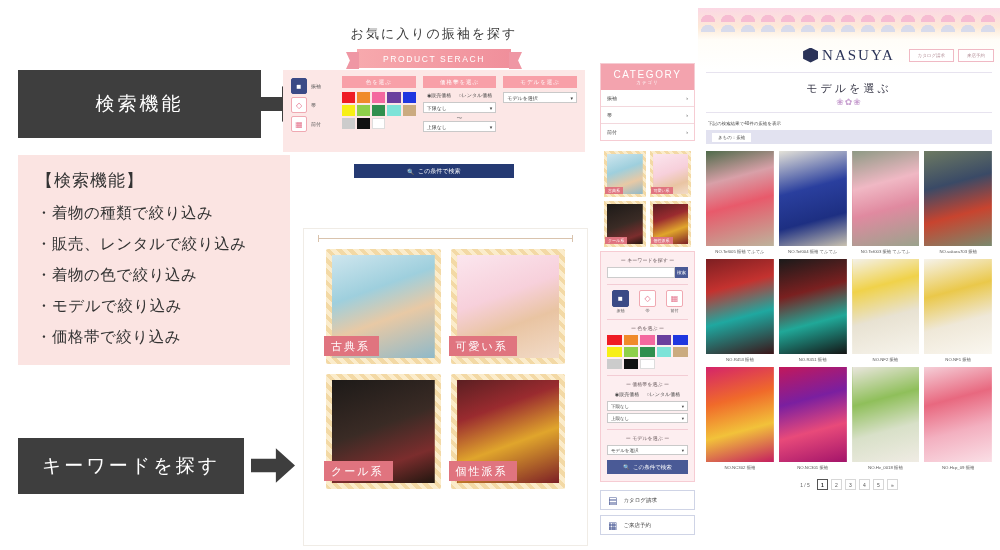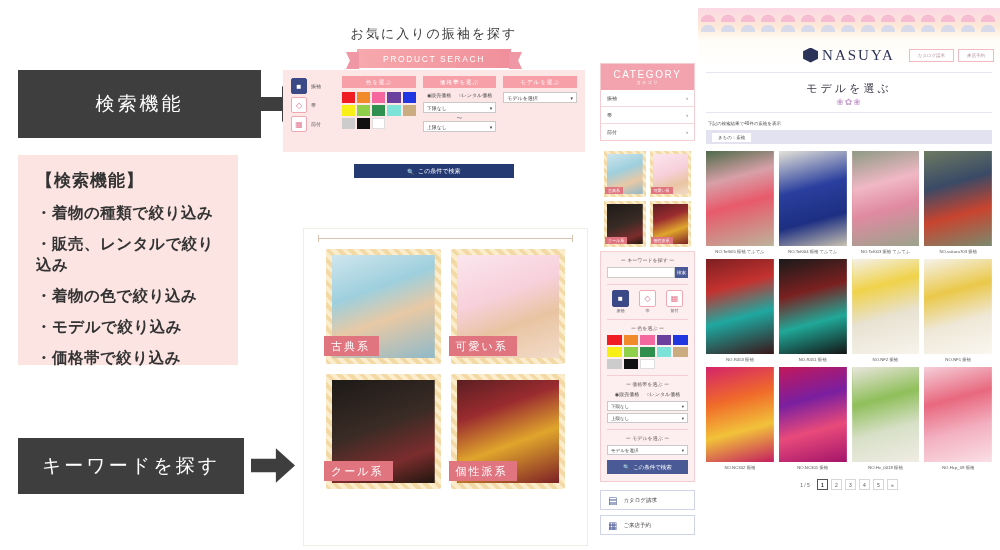--- a/index.html
+++ b/index.html
@@ -177,21 +177,21 @@
 
   <div class="dark-box" style="left:18px;top:70px;width:243px;height:68px;">
     <span>検索機能</span>
   </div>
   <div class="arrow" style="left:256px;top:86px;">
     <svg width="46" height="36" viewBox="0 0 46 36">
         <path d="M0 11 H26 V0 L46 18 L26 36 V25 H0 Z" fill="#3e3e3e"></path>
       </svg>
   </div>
 
-  <div class="info-panel" style="left:18px;top:155px;width:220px;height:210px;font-weight:bold;">
+  <div class="info-panel" style="left:18px;top:155px;width:272px;height:210px;">
     <div class="ttl">【検索機能】</div>
     <div class="li">・着物の種類で絞り込み</div>
     <div class="li">・販売、レンタルで絞り込み</div>
     <div class="li">・着物の色で絞り込み</div>
     <div class="li">・モデルで絞り込み</div>
     <div class="li">・価格帯で絞り込み</div>
   </div>
 
   <div class="dark-box" style="left:18px;top:438px;width:226px;height:56px;">
     <span>キーワードを探す</span>

